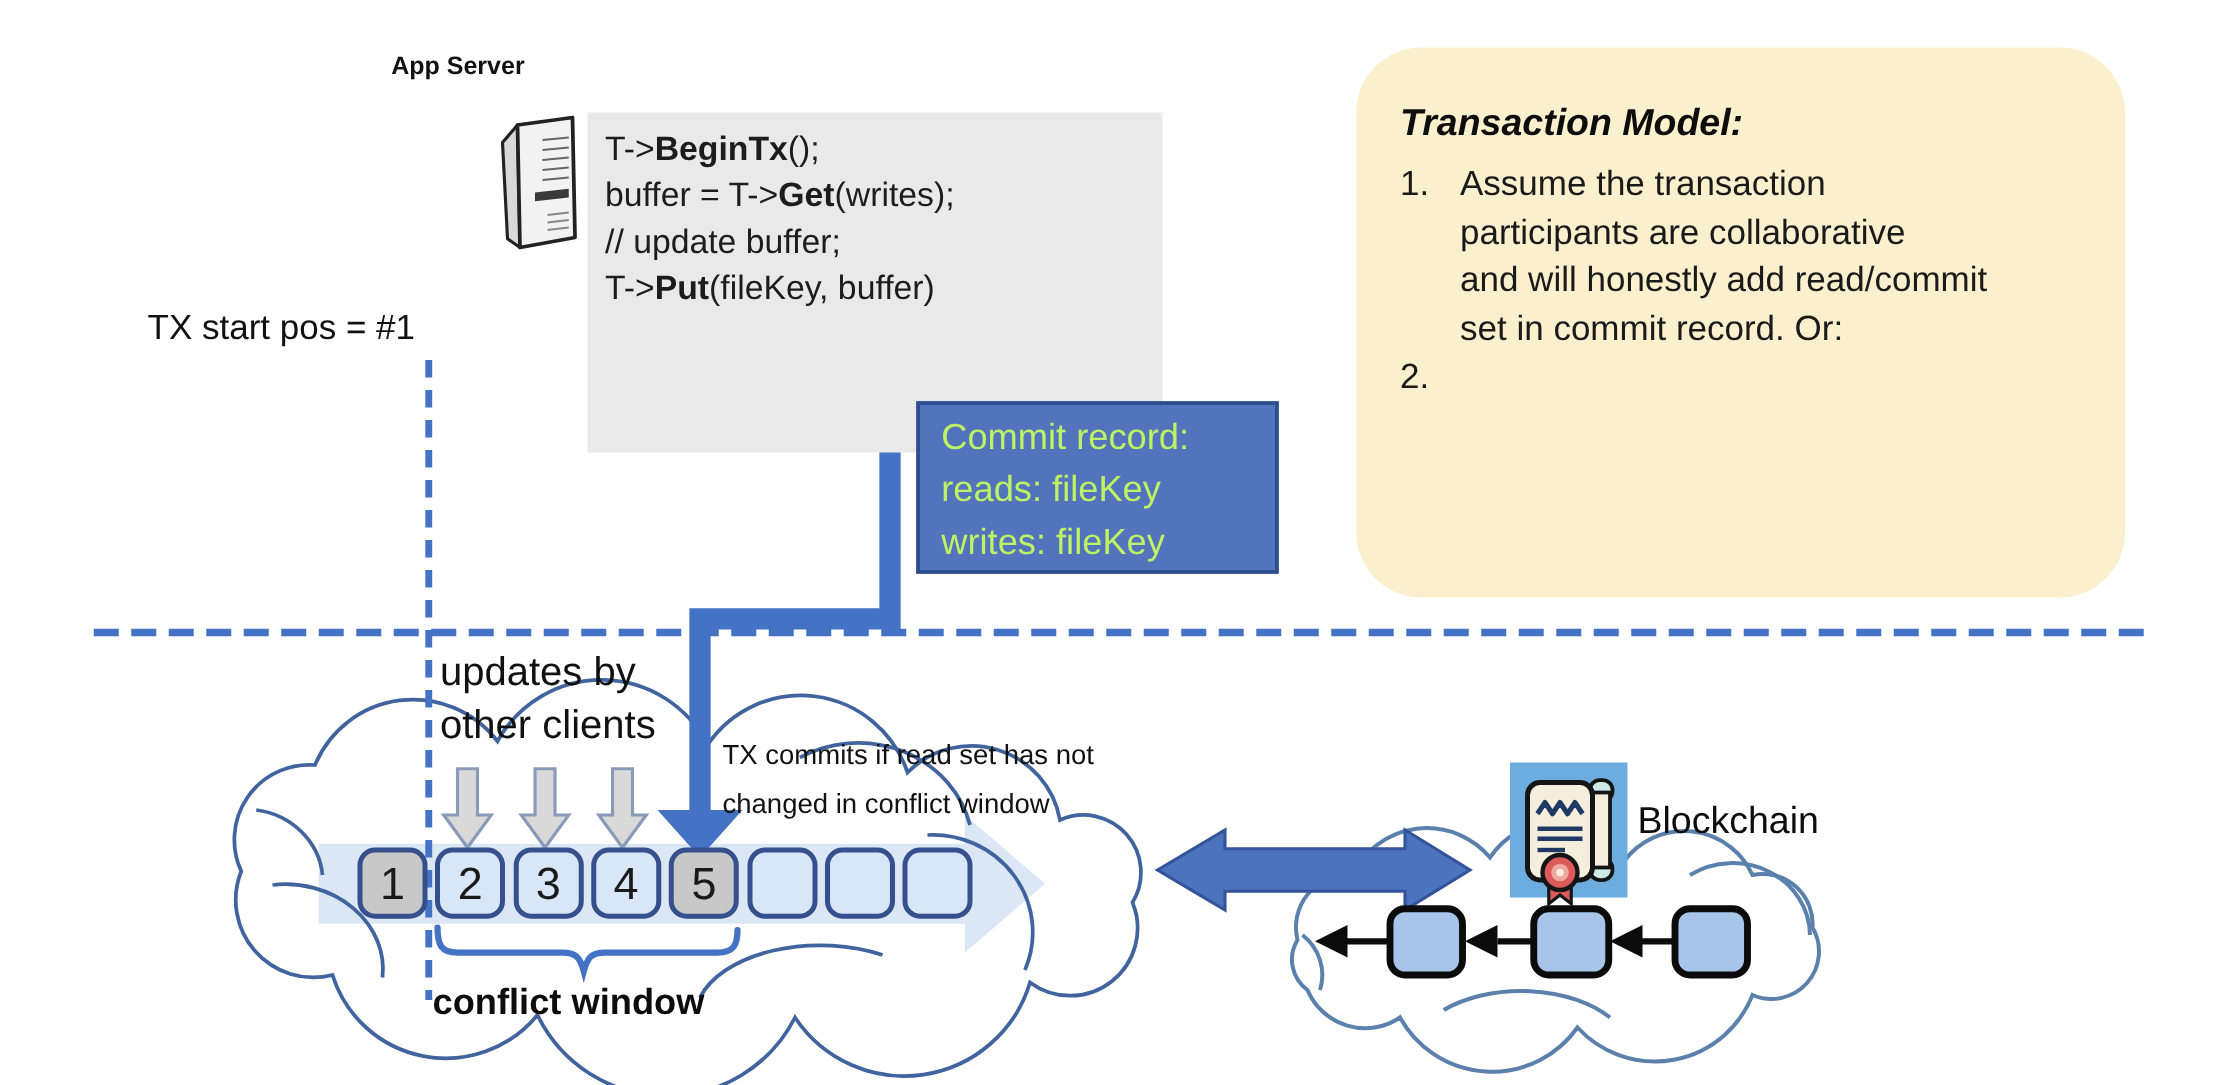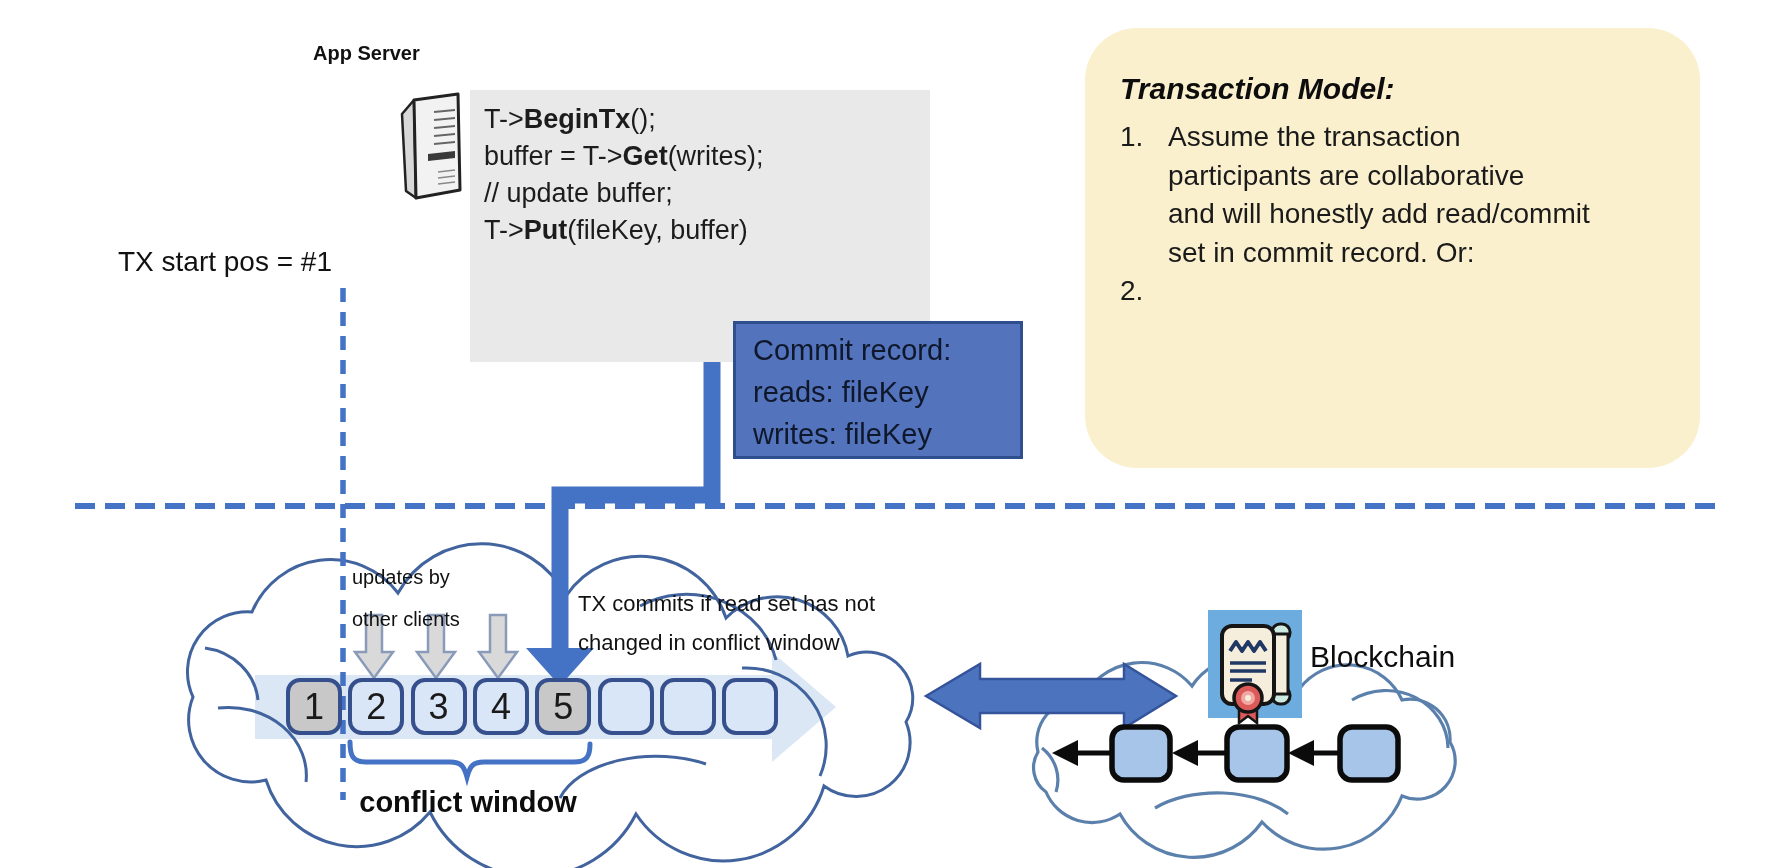--- a/index.html
+++ b/index.html
@@ -9,31 +9,31 @@
   .label{position:absolute;white-space:pre-line;}
   .app-server{left:313px;top:42px;font-size:20px;font-weight:bold;color:#111;}
   .code-block{position:absolute;left:470px;top:90px;width:460px;height:272px;
               background:var(--code-bg);box-sizing:border-box;padding:11px 0 0 14px;}
   .code-line{font-size:27px;line-height:37px;color:#1c1c1c;}
   .code-line .b{font-weight:bold;}
   .tx-start{left:118px;top:246px;font-size:28px;color:#111;}
   .commit-box{position:absolute;left:733px;top:321px;width:290px;height:138px;
               background:var(--commit-fill);border:3px solid var(--commit-border);
               box-sizing:border-box;padding:5px 0 0 17px;}
-  .commit-line{color:#0f172a;font-size:29px;line-height:42px;font-weight:300;}
-  .note-panel{position:absolute;left:1085px;top:28px;width:615px;height:440px;
+  .commit-line{color:#bef264;font-size:29px;line-height:42px;font-weight:300;}
+  .note-panel{position:absolute;left:1085px;top:38px;width:615px;height:440px;
               background:var(--note-bg);border-radius:52px;box-sizing:border-box;
               padding:44px 30px 0 35px;}
   .note-title{font-size:30px;font-weight:bold;font-style:italic;color:#0d0d0d;margin-bottom:12px;}
   .note-item{display:flex;align-items:flex-start;}
   .note-num{width:48px;flex:none;font-size:28px;line-height:38.5px;}
   .note-text{font-size:28px;line-height:38.5px;white-space:pre-line;}
-  .updates{left:352px;top:516px;font-size:20px;line-height:42px;color:#111;margin-top:40px;}
+  .updates{left:352px;top:516px;font-size:32px;line-height:42px;color:#111;}
   .commits{left:578px;top:584px;font-size:22px;line-height:39px;color:#111;}
-  .conflict{left:346px;top:786px;width:244px;text-align:center;font-size:29px;font-weight:bold;color:#0d0d0d;}
+  .conflict{left:346px;top:786px;width:244px;text-align:left;font-size:29px;font-weight:bold;color:#0d0d0d;}
   .blockchain{left:1310px;top:640px;font-size:30px;font-weight:normal;color:#0d0d0d;}
   .tl-box{position:absolute;top:678px;width:56px;height:57px;box-sizing:border-box;
           border:4px solid var(--box-border);border-radius:14px;
           display:flex;align-items:center;justify-content:center;
           font-size:36px;color:#1a1a1a;background:var(--box-light);}
   .tl-box.filled{background:var(--box-gray);}
 </style>
 </head>
 <body>
 

